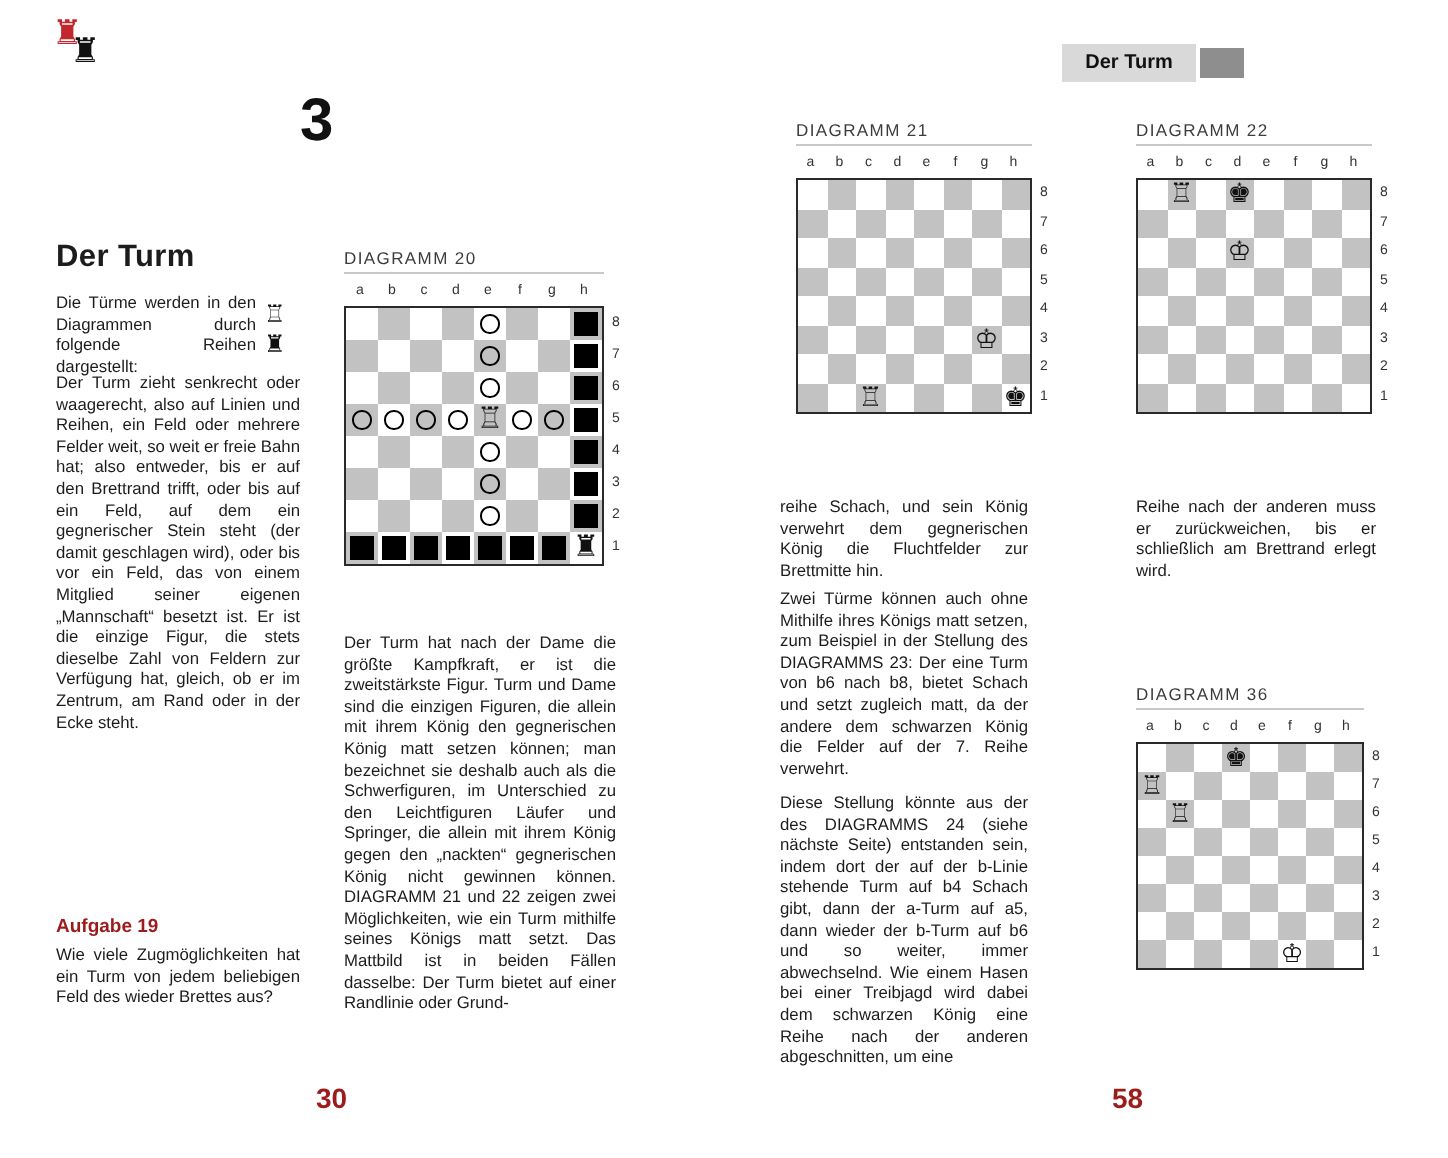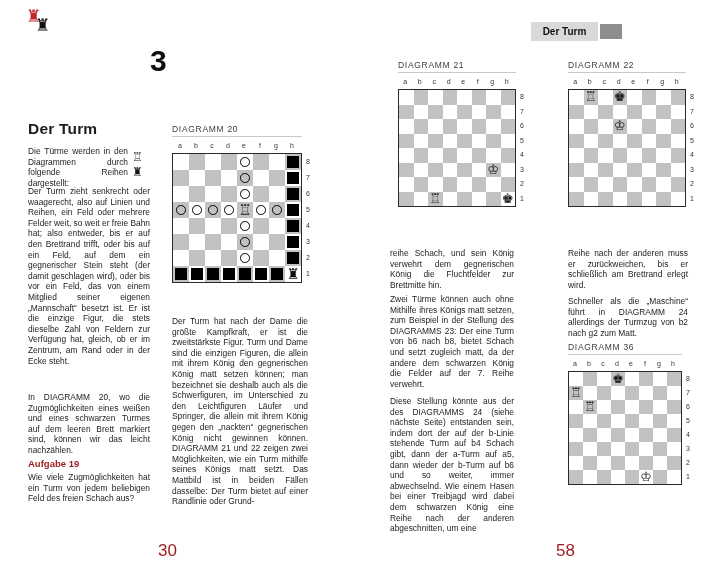--- a/index.html
+++ b/index.html
@@ -3,21 +3,21 @@
 <meta charset="utf-8">
 <style>
   html,body{margin:0;padding:0;background:#ffffff;}
   .canvas{position:relative;width:724px;height:579px;background:#ffffff;overflow:hidden;
           font-family:"Liberation Sans",sans-serif;color:#1c1c1c;}
   .abs{position:absolute;}
   .body-text{font-size:8.4px;line-height:10.6px;text-align:justify;}
   .page-title{font-size:15.5px;font-weight:bold;letter-spacing:0.2px;}
   .chapter-number{font-size:30px;font-weight:bold;color:#111;}
   .aufgabe-title{font-size:9.5px;font-weight:bold;color:#9c1c1c;}
-  .page-number{font-size:17px;font-weight:normal;color:#9c1c1c;}
+  .page-number{font-size:14px;font-weight:bold;color:#9c1c1c;}
   .diagram-label{font-size:8.5px;letter-spacing:0.7px;color:#3c3c3c;
                  padding-bottom:2px;border-bottom:1px solid #c9c9c9;margin-bottom:5px;
                  white-space:nowrap;}
   .board{position:relative;}
   .board-files{display:flex;height:11px;}
   .board-files span{display:inline-block;text-align:center;font-size:7px;color:#333;}
   .board-grid{position:relative;border:1px solid #2a2a2a;}
   .sq{position:absolute;}
   .sq.light{background:#ffffff;}
   .sq.dark{background:#c2c2c2;}
@@ -47,24 +47,23 @@
 
   <p class="abs body-text" style="left:28px;top:146px;width:100px;margin:0">Die Türme werden in den Diagrammen durch folgende Reihen dargestellt:</p>
 
   <div class="abs rook-symbols" style="left:132px;top:150px">
     <div>♖</div>
     <div>♜</div>
   </div>
 
   <p class="abs body-text" style="left:28px;top:186px;width:122px;margin:0">Der Turm zieht senkrecht oder waagerecht, also auf Linien und Reihen, ein Feld oder mehrere Felder weit, so weit er freie Bahn hat; also entweder, bis er auf den Brettrand trifft, oder bis auf ein Feld, auf dem ein gegnerischer Stein steht (der damit geschlagen wird), oder bis vor ein Feld, das von einem Mitglied seiner eigenen „Mannschaft“ besetzt ist. Er ist die einzige Figur, die stets dieselbe Zahl von Feldern zur Verfügung hat, gleich, ob er im Zentrum, am Rand oder in der Ecke steht.</p>
 
-  <p class="abs body-text" style="left:28px;top:392px;width:122px;margin:0">In DIAGRAMM 20, wo die Zugmöglichkeiten eines weißen und eines schwarzen Turmes auf dem leeren Brett markiert sind, können wir das leicht nachzählen.</p>
 
   <div class="abs aufgabe-title" style="left:28px;top:458px">Aufgabe 19</div>
-  <p class="abs body-text" style="left:28px;top:472px;width:122px;margin:0">Wie viele Zugmöglichkeiten hat ein Turm von jedem beliebigen Feld des freien Schach aus?</p>
+  <p class="abs body-text" style="left:28px;top:472px;width:122px;margin:0">Wie viele Zugmöglichkeiten hat ein Turm von jedem beliebigen Feld des wieder Brettes aus?</p>
 
   <div class="abs" style="left:172px;top:124px">
     <div class="diagram-label">DIAGRAMM 20</div>
     <div class="board">
         <div class="board-files">
           <span style="width: 16px;">a</span>
           <span style="width: 16px;">b</span>
           <span style="width: 16px;">c</span>
           <span style="width: 16px;">d</span>
           <span style="width: 16px;">e</span>
@@ -376,21 +375,20 @@
           <div style="height: 14.5px; line-height: 14.5px;">1</div>
         </div>
       </div>
   </div>
 
   <p class="abs body-text" style="left:390px;top:248px;width:124px;margin:0">reihe Schach, und sein König verwehrt dem gegnerischen König die Fluchtfelder zur Brettmitte hin.</p>
   <p class="abs body-text" style="left:390px;top:294px;width:124px;margin:0">Zwei Türme können auch ohne Mithilfe ihres Königs matt setzen, zum Beispiel in der Stellung des DIAGRAMMS 23: Der eine Turm von b6 nach b8, bietet Schach und setzt zugleich matt, da der andere dem schwarzen König die Felder auf der 7. Reihe verwehrt.</p>
   <p class="abs body-text" style="left:390px;top:396px;width:124px;margin:0">Diese Stellung könnte aus der des DIAGRAMMS 24 (siehe nächste Seite) entstanden sein, indem dort der auf der b-Linie stehende Turm auf b4 Schach gibt, dann der a-Turm auf a5, dann wieder der b-Turm auf b6 und so weiter, immer abwechselnd. Wie einem Hasen bei einer Treibjagd wird dabei dem schwarzen König eine Reihe nach der anderen abgeschnitten, um eine</p>
 
   <p class="abs body-text" style="left:568px;top:248px;width:120px;margin:0">Reihe nach der anderen muss er zurückweichen, bis er schließlich am Brettrand erlegt wird.</p>
-  <p class="abs body-text" style="left:568px;top:296px;width:120px;margin:0">Schneller als die „Maschine“ führt in DIAGRAMM 24 allerdings der Turmzug von b2 nach g2 zum Matt.</p>
 
   <div class="abs" style="left:568px;top:342px">
     <div class="diagram-label">DIAGRAMM 36</div>
     <div class="board">
         <div class="board-files">
           <span style="width: 14px;">a</span>
           <span style="width: 14px;">b</span>
           <span style="width: 14px;">c</span>
           <span style="width: 14px;">d</span>
           <span style="width: 14px;">e</span>

